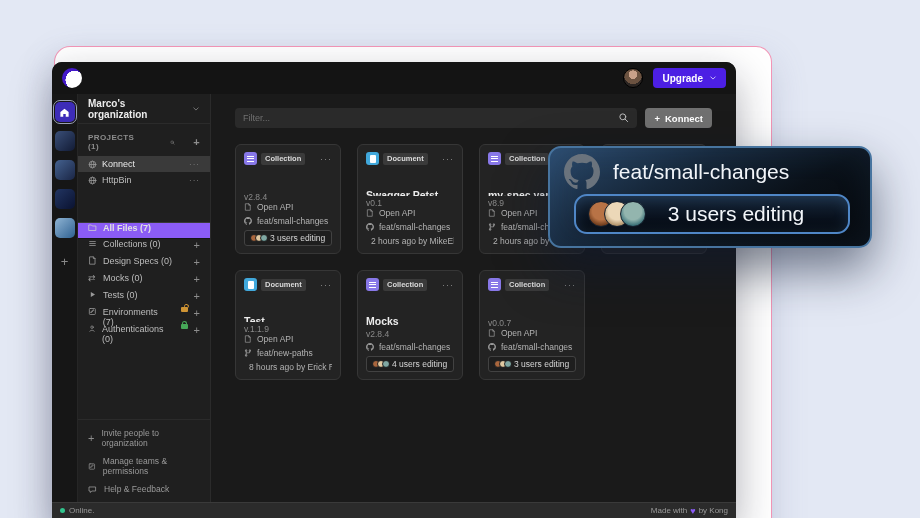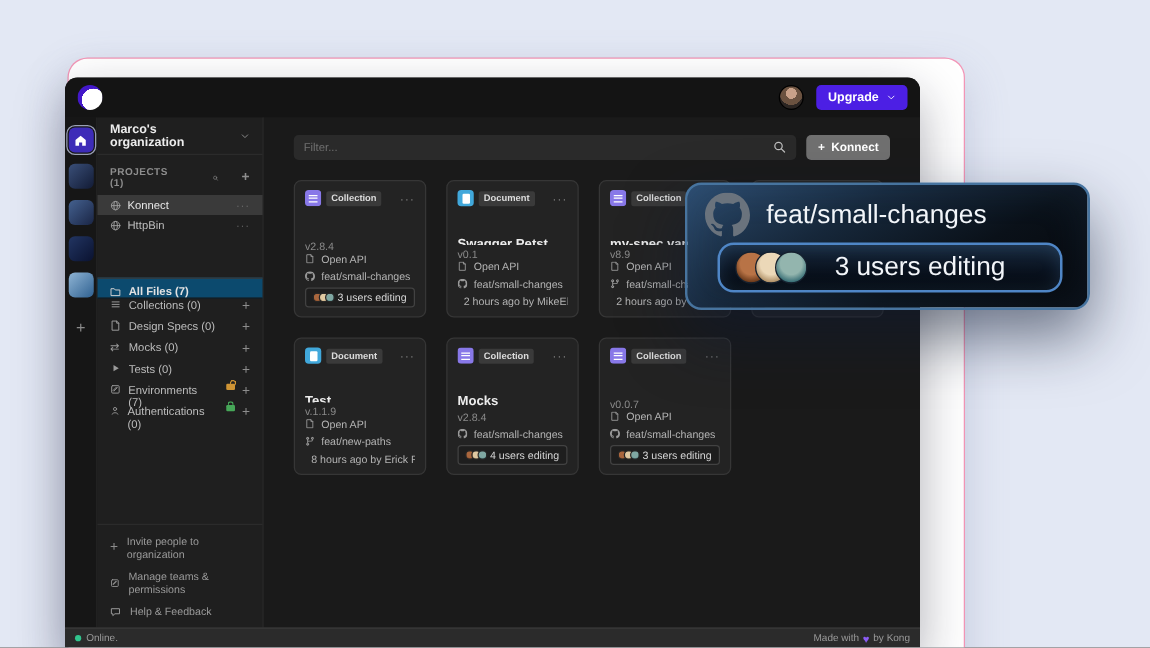--- a/index.html
+++ b/index.html
@@ -44,22 +44,22 @@
     display:flex; flex-direction:column; color:#bdbdbd; flex:0 0 auto; }
   .org-header { height:30px; display:flex; align-items:center; gap:5px; padding:0 10px;
     border-bottom:1px solid #2b2b2b; color:#ececec; font-weight:700; font-size:10px; cursor:pointer; }
   .section-head { display:flex; align-items:center; gap:18px; padding:9px 10px 5px; color:#8d8d8d;
     font-weight:700; font-size:8px; letter-spacing:.4px; }
   .section-head .grow { flex:1; }
   .proj-row { height:16px; display:flex; align-items:center; gap:5px; padding:0 10px; font-size:9px; cursor:pointer; }
   .proj-row.selected { background:#3a3a3a; color:#e8e8e8; }
   .row-dots { margin-left:auto; color:#7a7a7a; font-size:8px; letter-spacing:1px; cursor:pointer; }
   .side-gap { height:34px; }
-  .allfiles-row { height:17px; background:#0c4a6e; border-top:1px solid #383838; border-bottom:1px solid #151515;
-    display:flex; align-items:flex-end; gap:6px; padding:0 10px; color:#e2e2e2; font-weight:700; font-size:9px; cursor:pointer; }
+  .allfiles-row { height:17px; background:#8b5cf6; border-top:1px solid #383838; border-bottom:1px solid #151515;
+    display:flex; align-items:flex-start; gap:6px; padding:0 10px; color:#e2e2e2; font-weight:700; font-size:9px; cursor:pointer; }
   .filter-row { height:17px; display:flex; align-items:flex-start; gap:6px; padding:0 10px; font-size:9px; cursor:pointer; }
   .filter-row .grow { flex:1; }
   .plus-btn { color:#8d8d8d; font-size:11px; cursor:pointer; }
   .mini-lock { position:relative; width:7px; height:5px; border-radius:1px; }
   .mini-lock:before { content:""; position:absolute; top:-3px; width:3px; height:3px;
     border:1px solid; border-bottom:none; border-radius:2.5px 2.5px 0 0; }
   .mini-lock.orange { background:#cf9434; } .mini-lock.orange:before { border-color:#cf9434; left:3px; transform:rotate(14deg); }
   .mini-lock.green { background:#46a758; } .mini-lock.green:before { border-color:#46a758; left:1px; }
   .sidebar-spacer { flex:1; }
   .side-footer { border-top:1px solid #2b2b2b; padding:8px 10px; display:flex; flex-direction:column; gap:8px; }

